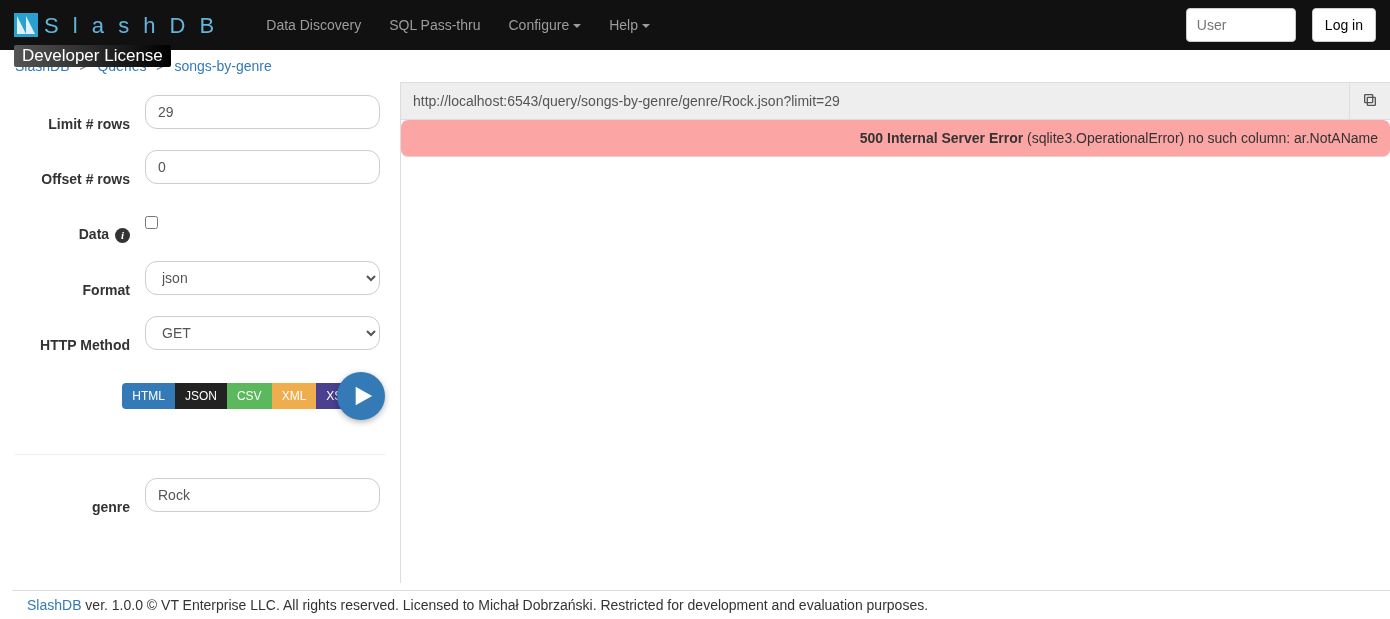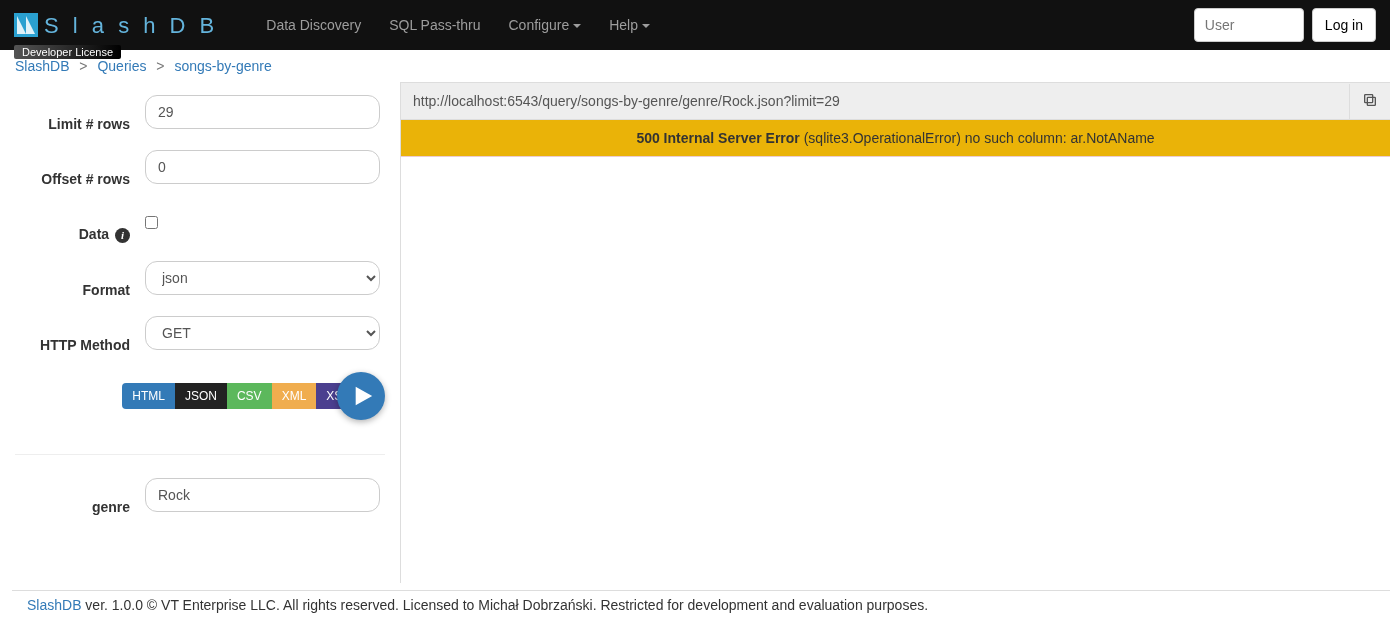--- a/index.html
+++ b/index.html
@@ -4,25 +4,25 @@
 <style>
   * { box-sizing: border-box; }
   html, body { margin:0; padding:0; font-family: "Helvetica Neue", Helvetica, Arial, sans-serif; font-size:14px; color:#333; background:#fff; width:1390px; height:619px; overflow:hidden; }
   a { text-decoration:none; }
 
   
   .navbar { background:#111; height:50px; display:flex; align-items:center; position:relative; }
   .brand { display:flex; align-items:flex-start; color:#64b4dc; font-size:22px; letter-spacing:4px; padding:2px 14px 0 14px; position:relative; }
   .brand-logo { width:24px; height:24px; margin-right:6px; }
   .brand-text { padding-top:0px; }
-  .license-badge { position:absolute; left:14px; top:34px; background:linear-gradient(to right,#555,#000); color:#fff; font-size:11px; padding:1px 8px; border-radius:2px; letter-spacing:0; }
+  .license-badge { position:absolute; left:14px; top:34px; background:linear-gradient(to right,#555,#000); color:#fff; font-size:17px; padding:1px 8px; border-radius:2px; letter-spacing:0; }
   .nav-links { display:flex; align-items:center; margin-left:20px; }
   .nav-link { color:#9d9d9d; padding:15px 14px; font-size:14px; cursor:pointer; position:relative; }
   .caret { display:inline-block; width:0; height:0; margin-left:4px; vertical-align:middle; border-top:4px solid; border-right:4px solid transparent; border-left:4px solid transparent; }
-  .nav-right { margin-left:auto; display:flex; gap:8px; padding-right:14px; }
+  .nav-right { margin-left:auto; display:flex; gap:16px; padding-right:14px; }
   .nav-input { width:110px; height:34px; padding:6px 10px; border:1px solid #ccc; border-radius:4px; font-size:14px; color:#555; background:#fff; }
   .login-btn { height:34px; padding:6px 12px; border:1px solid #ccc; border-radius:4px; background:#fff; font-size:14px; cursor:pointer; }
 
   
   .breadcrumb { padding:8px 15px; font-size:14px; }
   .breadcrumb a { color:#337ab7; }
   .breadcrumb .sep { color:#777; padding:0 6px; }
 
   
   .layout { display:flex; height:calc(619px - 50px - 38px - 30px); }
@@ -47,21 +47,21 @@
   .fmt-csv  { background:#5cb85c; }
   .fmt-xml  { background:#f0ad4e; }
   .fmt-xsd  { background:#4b3f8f; }
   .play-btn { position:absolute; right:0; top:50%; transform:translateY(-50%); width:48px; height:48px; border-radius:50%; background:#337ab7; display:flex; align-items:center; justify-content:center; cursor:pointer; box-shadow:0 2px 6px rgba(0,0,0,.3); border:none; padding:0;}
   .play-btn svg { fill:#fff; width:22px; height:22px; margin-left:3px;}
 
   
   .url-bar { display:flex; align-items:center; background:#eee; border-bottom:1px solid #ddd;gap:48px; }
   .url-text { flex:1; padding:10px 12px; color:#555; font-size:14px; }
   .copy-btn { padding:8px 12px; cursor:pointer; border-left:1px solid #ddd; background:transparent; border-top:none; border-right:none; border-bottom:none; }
-  .error-bar { background:#eab308; color:#333; padding:10px 12px; text-align:center; font-size:14px; border-bottom:1px solid #ebccd1;}
+  .error-bar { background:#fca5a5; color:#333; padding:10px 12px; text-align:right; font-size:14px; border-bottom:1px solid #ebccd1;border-radius:7px;}
   .error-bar b { font-weight:700; }
 
   
   .footer { position:absolute; left:12px; right:0; bottom:0; border-top:1px solid #ddd; padding:6px 15px; font-size:14px; color:#333; background:#fff;}
   .footer a { color:#337ab7; }
 </style>
 </head>
 <body>
 
 <div class="navbar">

